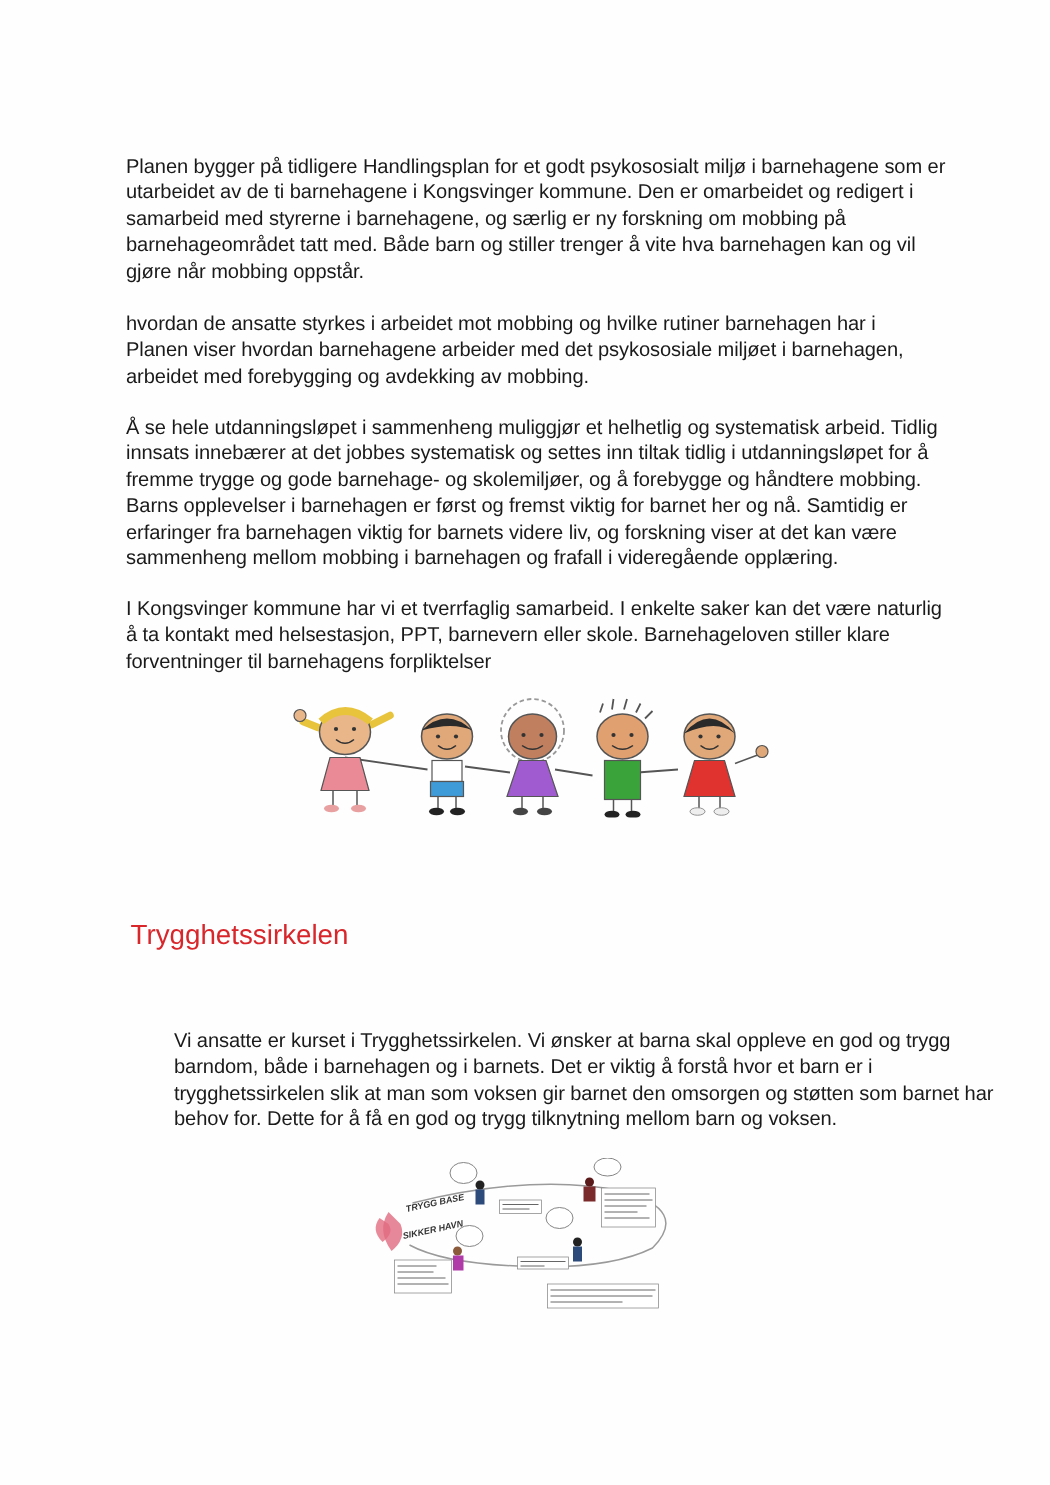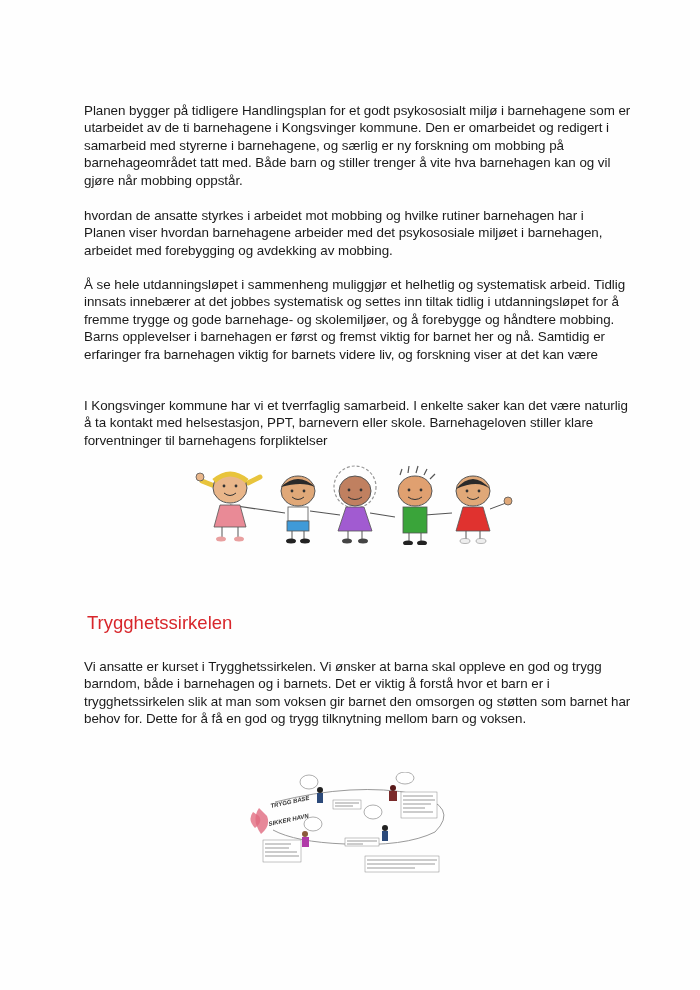--- a/index.html
+++ b/index.html
@@ -29,21 +29,21 @@
       line-height: 17.4px;
       letter-spacing: -0.05px;
       margin: 0;
       white-space: normal;
     }
     .para .ln { display: block; white-space: nowrap; }
     #p1 { top: 102px; }
     #p2 { top: 207px; }
     #p3 { top: 276px; }
     #p4 { top: 397px; }
-    #p5 { top: 658px; }
+    #p5 { top: 685px; margin-left: 32px; }
     .heading {
       position: absolute;
       left: 87px;
       top: 611px;
       font-size: 18.5px;
       line-height: 24px;
       color: #d8262b;
       margin: 0;
       font-weight: normal;
     }
@@ -72,20 +72,21 @@
     <span class="ln"> Planen viser hvordan barnehagene arbeider med det psykososiale miljøet i barnehagen,</span>
     <span class="ln">arbeidet med forebygging og avdekking av mobbing.</span>
   </p>
 
   <p class="para" id="p3">
     <span class="ln"> Å se hele utdanningsløpet i sammenheng muliggjør et helhetlig og systematisk arbeid. Tidlig</span>
     <span class="ln">innsats innebærer at det jobbes systematisk og settes inn tiltak tidlig i utdanningsløpet for å</span>
     <span class="ln">fremme trygge og gode barnehage- og skolemiljøer, og å forebygge og håndtere mobbing.</span>
     <span class="ln">Barns opplevelser i barnehagen er først og fremst viktig for barnet her og nå. Samtidig er</span>
     <span class="ln">erfaringer fra barnehagen viktig for barnets videre liv, og forskning viser at det kan være</span>
+    <span class="ln">sammenheng mellom mobbing i barnehagen og frafall i videregående opplæring.</span>
   </p>
 
   <p class="para" id="p4">
     <span class="ln"> I Kongsvinger kommune har vi et tverrfaglig samarbeid. I enkelte saker kan det være naturlig</span>
     <span class="ln">å ta kontakt med helsestasjon, PPT, barnevern eller skole. Barnehageloven stiller klare</span>
     <span class="ln">forventninger til barnehagens forpliktelser</span>
   </p>
 
   <div class="figure" id="kids-figure">
     <svg width="326" height="82" viewBox="0 0 326 82">

